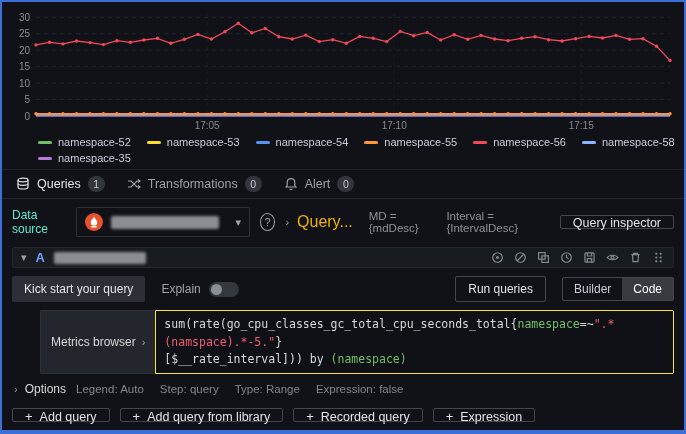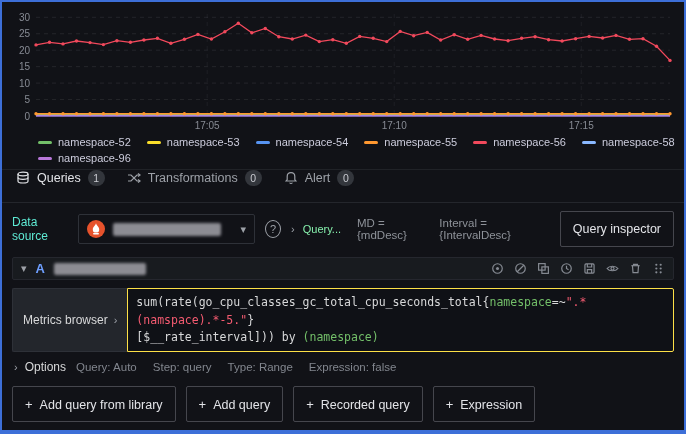--- a/index.html
+++ b/index.html
@@ -11,58 +11,58 @@
     display:flex; flex-direction:column; overflow:hidden;
   }
   
   .chart-section { padding:4px 6px 0 4px; }
   .chart-section svg { display:block; }
   .ytick, .xtick { font-family:"Liberation Sans",sans-serif; font-size:10px; fill:#878b94; }
   .legend { display:flex; flex-wrap:wrap; align-items:flex-end; gap:4px 16px; margin:2px 0 5px 32px; }
   .legend-item { display:flex; align-items:center; gap:6px; font-size:11px; color:#ccccdc; cursor:pointer; }
   .legend-marker { width:14px; height:3px; border-radius:2px; display:inline-block; }
   
-  .tab-bar { height:34px; display:flex; align-items:flex-end; gap:22px; padding:16px 14px; border-top:1px solid #202227; border-bottom:1px solid #24262c; }
+  .tab-bar { height:34px; display:flex; align-items:flex-start; gap:22px; padding:6px 14px; border-top:1px solid #202227; border-bottom:1px solid #24262c; }
   .tab { display:flex; align-items:center; gap:7px; font-size:12.5px; color:#9da1a8; cursor:pointer; }
   .tab.active { color:#e3e4e8; }
   .tab svg { flex:0 0 auto; }
   .badge { background:#33363c; color:#c9cbd1; border-radius:9px; min-width:17px; height:16px; line-height:16px; text-align:center; padding:0 5px; font-size:10.5px; }
   
   .ds-row { display:flex; align-items:center; gap:10px; padding:8px 10px 8px 10px; }
   .ds-label { font-size:12px; color:#5eead4; }
   .ds-select { width:200px; height:30px; background:#111217; border:1px solid #2e3138; border-radius:2px; display:flex; align-items:center; gap:8px; padding:0 8px; cursor:pointer; }
   .redacted { background:#93939a; border-radius:2px; filter:blur(1.5px); opacity:.95; }
   .r-ds { width:108px; height:13px; }
   .r-q { width:92px; height:12px; }
   .chev { color:#9da1a8; font-size:11px; }
   .help-circle { width:18px; height:18px; border:1.4px solid #9da1a8; border-radius:50%; color:#9da1a8; font-size:11px; display:flex; align-items:center; justify-content:center; cursor:pointer; }
   .q-open { display:flex; align-items:center; gap:8px; cursor:pointer; }
-  .q-link { color:#86efac; font-size:11px; font-weight:500; }
+  .q-link { color:#eab308; font-size:16px; font-weight:500; }
   .q-meta { color:#8e9299; font-size:11.5px; margin-left:8px; }
-  .btn { background:transparent; border:1px solid rgba(204,204,220,.28); border-radius:2px; color:#e3e4e8; font-size:12.5px; font-family:inherit; height:36px; padding:0 12px; cursor:pointer; white-space:nowrap; }
+  .btn { background:transparent; border:1px solid rgba(204,204,220,.28); border-radius:2px; color:#e3e4e8; font-size:12.5px; font-family:inherit; height:14px; padding:0 12px; cursor:pointer; white-space:nowrap; }
   .btn-sm { height:26px; font-size:12px; }
   .btn-fill { background:#2c2f36; border:none; }
   .spacer { flex:1; }
   
   .query-card-header { margin:2px 10px 0; background:#181b1f; border:1px solid #25272e; border-radius:2px; height:30px; display:flex; align-items:center; gap:9px; padding:0 8px; }
   .refid { color:#6e9fff; font-size:13px; font-weight:600; }
   .hdr-icons { display:flex; align-items:center; gap:10px; color:#868b93; }
   .hdr-icons span { display:flex; cursor:pointer; }
   
   .toolbar { display:flex; align-items:center; gap:16px; margin:8px 10px 0; }
   .explain-wrap { display:flex; align-items:center; gap:8px; }
   .explain-label { color:#9da1a8; font-size:12px; }
   .toggle { width:30px; height:15px; background:#34373d; border-radius:8px; position:relative; cursor:pointer; }
   .toggle .knob { position:absolute; left:2px; top:2px; width:11px; height:11px; border-radius:50%; background:#8b8f96; }
   .segmented { display:flex; border:1px solid rgba(204,204,220,.28); border-radius:2px; overflow:hidden; }
   .segmented .seg { padding:4px 11px; font-size:12px; color:#ccccdc; cursor:pointer; }
   .segmented .seg.active { background:rgba(204,204,220,.22); color:#fff; }
   
   .editor-row { display:flex; align-items:stretch; margin:8px 10px 0; }
-  .metrics-browser { background:#23262c; color:#d8d9da; font-size:12px; display:flex; align-items:center; gap:6px; padding:12px 10px; border:1px solid #2e3138; border-right:none; border-radius:2px 0 0 2px; cursor:pointer; white-space:nowrap; }
+  .metrics-browser { background:#23262c; color:#d8d9da; font-size:12px; display:flex; align-items:center; gap:6px; padding:12px 10px; border:1px solid #2e3138; border-right:none; border-radius:2px 0 0 2px; cursor:pointer; white-space:nowrap;margin-left:28px; }
   .code-area { flex:1; background:#0f1116; border:1px solid #fde047; border-radius:0 2px 2px 0; padding:5px 8px; font-family:"DejaVu Sans Mono",monospace; font-size:11.5px; line-height:1.5; color:#d8d9da; white-space:pre-wrap; cursor:text; }
   
   .options-row { display:flex; align-items:center; gap:10px; margin:8px 10px 0 12px; }
   .options-label { color:#d8d9da; font-size:12px; font-weight:500; cursor:pointer; display:flex; align-items:center; gap:7px; }
   .options-items { display:flex; gap:16px; color:#82868e; font-size:11.5px; }
   
   .footer { display:flex; gap:10px; margin:12px 10px 8px; }
   .plus { margin-right:7px; font-size:13px; }
 </style>
 </head>
@@ -216,21 +216,21 @@
         <div class="legend-item">
           <span class="legend-marker" style="background: rgb(242, 73, 92);"></span>
           <span>namespace-56</span>
         </div>
         <div class="legend-item">
           <span class="legend-marker" style="background: rgb(138, 184, 255);"></span>
           <span>namespace-58</span>
         </div>
         <div class="legend-item">
           <span class="legend-marker" style="background: rgb(184, 119, 217);"></span>
-          <span>namespace-96</span>
+          <span>namespace-35</span>
         </div>
       </div>
   </div>
 
   <div class="tab-bar">
     <div class="tab active">
       <svg width="14" height="14" viewBox="0 0 14 14" fill="none" stroke="currentColor" stroke-width="1.2">
           <ellipse cx="7" cy="3" rx="5" ry="1.8"></ellipse>
           <path d="M2 3v7.2c0 1 2.2 1.8 5 1.8s5-.8 5-1.8V3"></path>
           <path d="M2 6.6c0 1 2.2 1.8 5 1.8s5-.8 5-1.8"></path>
@@ -335,42 +335,57 @@
             <circle cx="8" cy="2.5" r="1"></circle>
             <circle cx="4" cy="6" r="1"></circle>
             <circle cx="8" cy="6" r="1"></circle>
             <circle cx="4" cy="9.5" r="1"></circle>
             <circle cx="8" cy="9.5" r="1"></circle>
           </svg>
         </span>
     </div>
   </div>
 
+  <div class="toolbar">
+    <button class="btn btn-sm btn-fill">Kick start your query</button>
+    <div class="explain-wrap">
+      <span class="explain-label">Explain</span>
+      <div class="toggle">
+          <div class="knob"></div>
+        </div>
+    </div>
+    <span class="spacer"></span>
+    <button class="btn btn-sm">Run queries</button>
+    <div class="segmented">
+      <div class="seg">Builder</div>
+      <div class="seg active">Code</div>
+    </div>
+  </div>
 
   <div class="editor-row">
     <div class="metrics-browser">
       <span>Metrics browser</span>
       <span class="chev">›</span>
     </div>
     <div class="code-area" id="code-area"><div><span style="color: rgb(216, 217, 218);">sum(rate(go_cpu_classes_gc_total_cpu_seconds_total{</span><span style="color: rgb(115, 191, 105);">namespace</span><span style="color: rgb(216, 217, 218);">=~</span><span style="color: rgb(245, 91, 113);">".*(namspace).*-5."</span><span style="color: rgb(216, 217, 218);">}</span></div><div><span style="color: rgb(216, 217, 218);">[$__rate_interval])) by </span><span style="color: rgb(115, 191, 105);">(namespace)</span></div></div>
   </div>
 
   <div class="options-row">
     <div class="options-label">
       <span class="chev">›</span>
       <span>Options</span>
     </div>
     <div class="options-items">
-        <span>Query: Auto</span>
+        <span>Legend: Auto</span>
         <span>Step: query</span>
         <span>Type: Range</span>
         <span>Expression: false</span>
       </div>
   </div>
 
   <div class="footer">
+      <button class="btn"><span class="plus">+</span><span>Add query</span></button>
       <button class="btn"><span class="plus">+</span><span>Add query from library</span></button>
-      <button class="btn"><span class="plus">+</span><span>Add query</span></button>
       <button class="btn"><span class="plus">+</span><span>Recorded query</span></button>
       <button class="btn"><span class="plus">+</span><span>Expression</span></button>
     </div>
 
 </div>
 
 </body></html>

